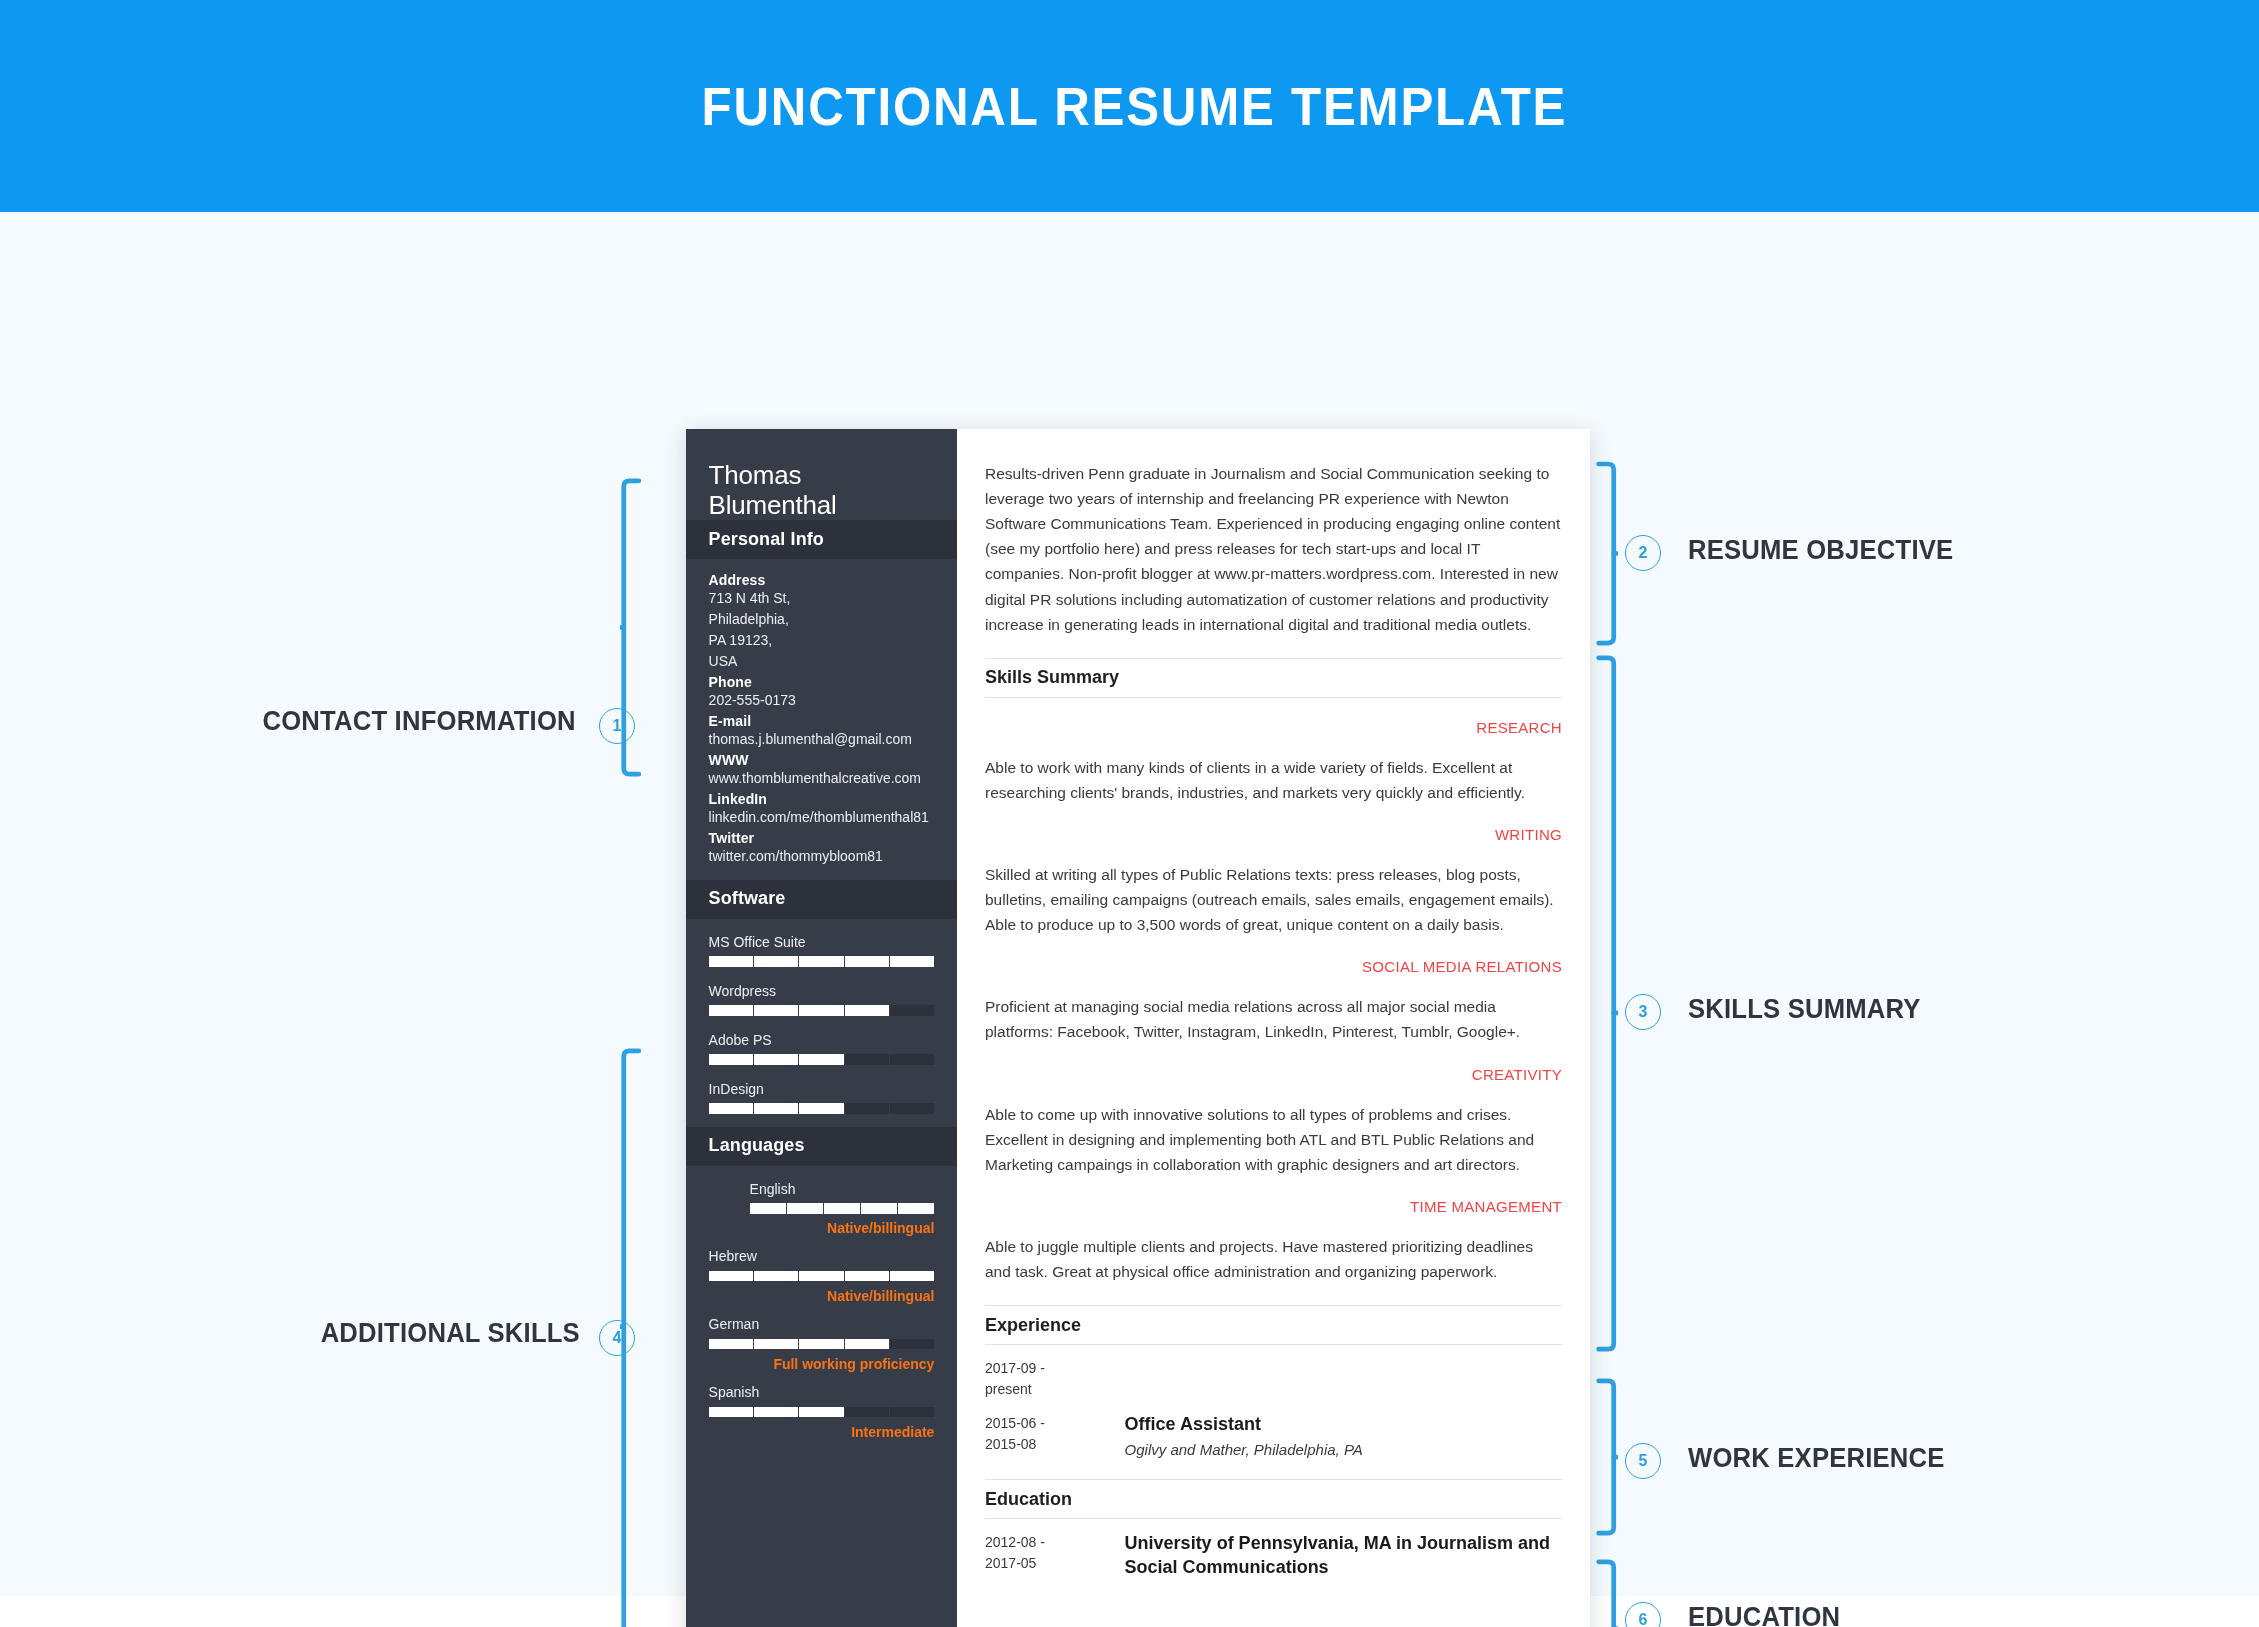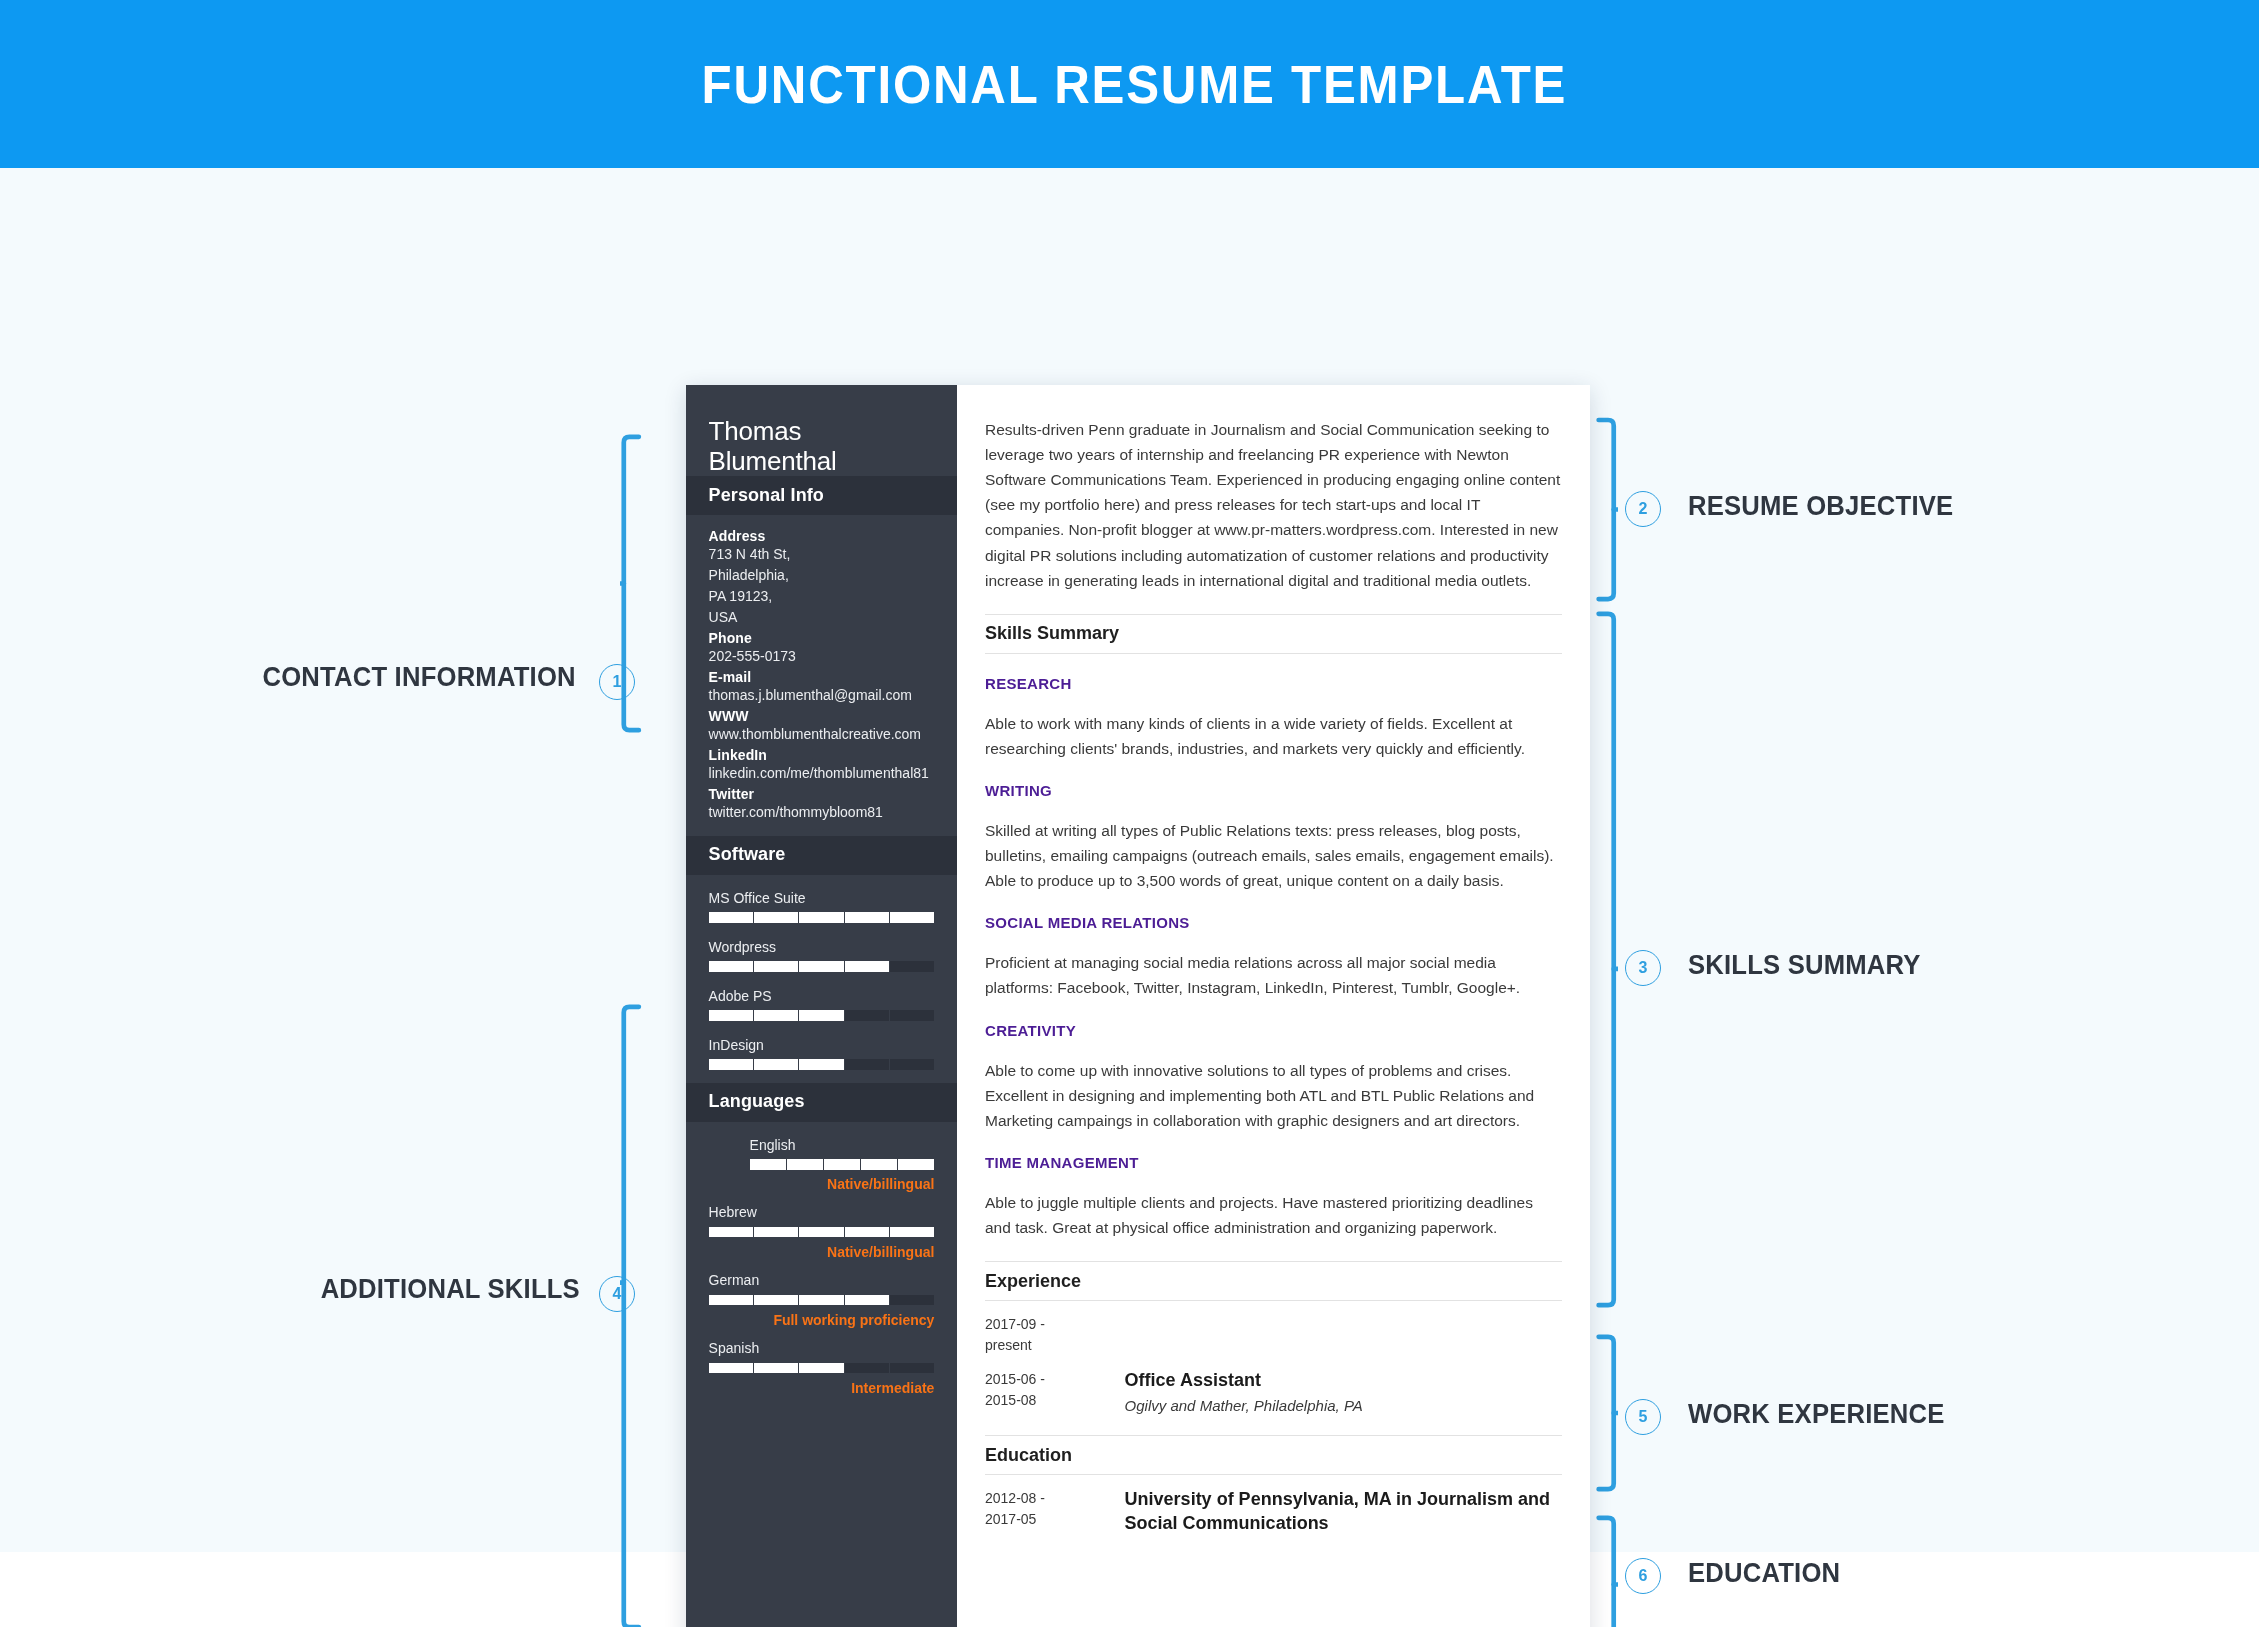--- a/index.html
+++ b/index.html
@@ -8,21 +8,21 @@
     width: 2260px;
     height: 1627px;
     background: #f4fafd;
     font-family: "Liberation Sans", sans-serif;
     overflow: hidden;
   }
 
   
   .banner {
     width: 2260px;
-    height: 168px;
+    height: 212px;
     background: #0d99f2;
     display: flex;
     align-items: center;
     justify-content: center;
     padding-left: 8px;
   }
   .banner-title {
     color: #ffffff;
     font-size: 53px;
     font-weight: bold;
@@ -142,23 +142,24 @@
     font-size: 18px;
     font-weight: bold;
     color: #1f1f1f;
     border-top: 0.9px solid #e2e2e2;
     border-bottom: 0.9px solid #e2e2e2;
     padding: 8.5px 0 8.5px 0;
   }
   .skill-block { padding-top: 21px; }
   .skill-head {
     font-size: 15px;
-    font-weight: bold;
-    color: #4c1d95;
+    font-weight: normal;
+    color: #ef4444;
     letter-spacing: 0.3px;
+    text-align: right;
   }
   .skill-desc {
     font-size: 15.5px;
     line-height: 1.62;
     color: #3a3a3a;
     margin-top: 19px;
   }
   .skills-tail { height: 21px; }
 
   .entry {

